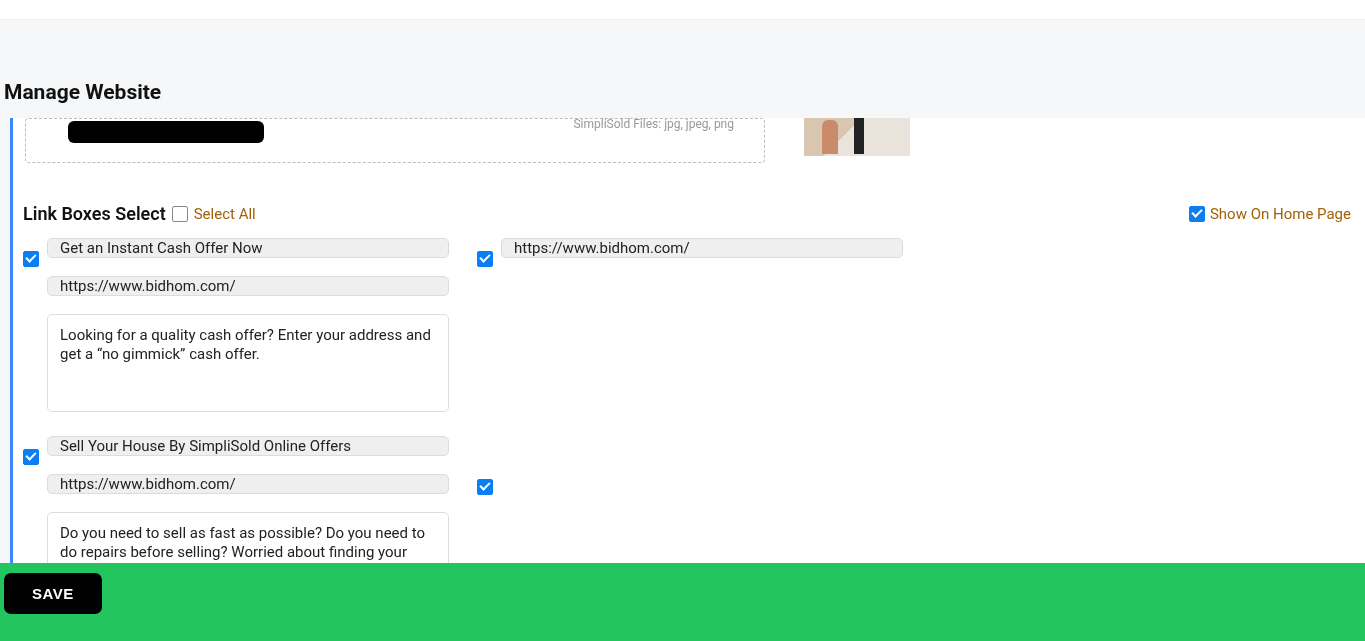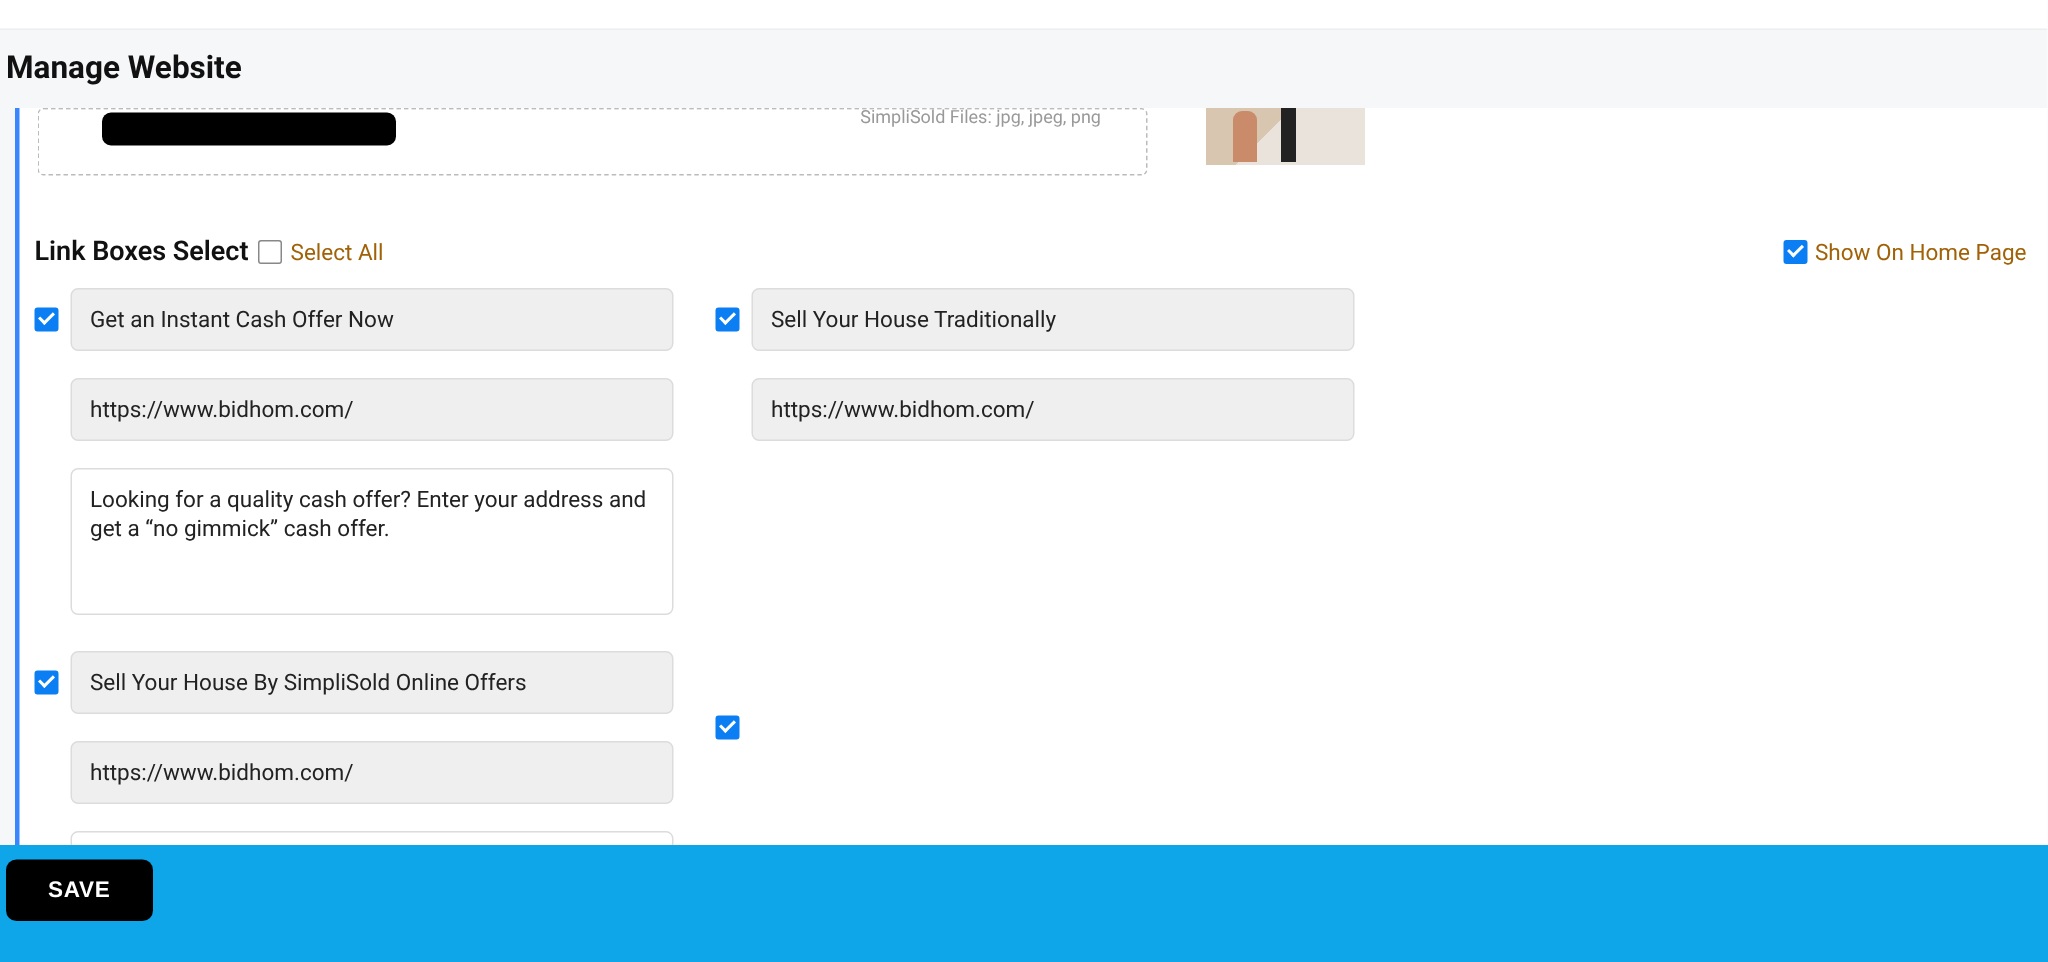--- a/index.html
+++ b/index.html
@@ -15,20 +15,21 @@
     border-bottom: 1px solid #eee;
   }
   .page-title-wrap {
     padding: 14px 4px 14px 4px;
     background: #f5f7f9;
   }
   .page-title {
     font-size: 21px;
     font-weight: 700;
     color: #111;
+    margin-top: 46px;
   }
   .content-area {
     background: #fff;
     border-left: 3px solid #3a86ff;
     margin-left: 10px;
     padding: 0 10px 0 10px;
     min-height: 470px;
     overflow: hidden;
   }
   
@@ -164,21 +165,21 @@
     display: flex;
     flex-direction: column;
     gap: 18px;
   }
   .card .chk { margin-top: 13px; }
   .text-input {
     width: 100%;
     background: #efefef;
     border: 1px solid #dcdcdc;
     border-radius: 5px;
-    padding: 11px 12px;
+    padding: 0 12px;
     font-size: 15px;
     color: #222;
     font-family: inherit;
   }
   .textarea {
     width: 100%;
     background: #fff;
     border: 1px solid #dcdcdc;
     border-radius: 5px;
     padding: 11px 12px;
@@ -189,21 +190,21 @@
     height: 98px;
     line-height: 1.25;
   }
   .row4 { margin-top: 30px; }
 
   .footer {
     position: fixed;
     bottom: 0;
     left: 0;
     right: 0;
-    background: #0ea5e9;
+    background: #22c55e;
     padding: 10px 4px 6px 4px;
     height: 78px;
   }
   .save-btn {
     background: #000;
     color: #fff;
     border: none;
     border-radius: 7px;
     padding: 12px 28px;
     font-size: 15px;
@@ -250,21 +251,20 @@
       <div class="col">
         <input class="text-input" value="Get an Instant Cash Offer Now" style="">
         <input class="text-input" value="https://www.bidhom.com/" style="">
         <textarea class="textarea" style="">Looking for a quality cash offer? Enter your address and get a “no gimmick” cash offer.</textarea>
       </div>
     </div>
 
     <div class="card">
       <input type="checkbox" class="chk" checked="" style="">
       <div class="col">
-        <input class="text-input" value="Sell Your House Traditionally" style="">
         <input class="text-input" value="https://www.bidhom.com/" style="">
       </div>
     </div>
 
     <div class="card">
       <input type="checkbox" class="chk" checked="" style="">
       <div class="col">
         <input class="text-input" value="Sell Your House By SimpliSold Online Offers" style="">
         <input class="text-input" value="https://www.bidhom.com/" style="">
         <textarea class="textarea" style="">Do you need to sell as fast as possible? Do you need to do repairs before selling? Worried about finding your new home before selling your current one?</textarea>

